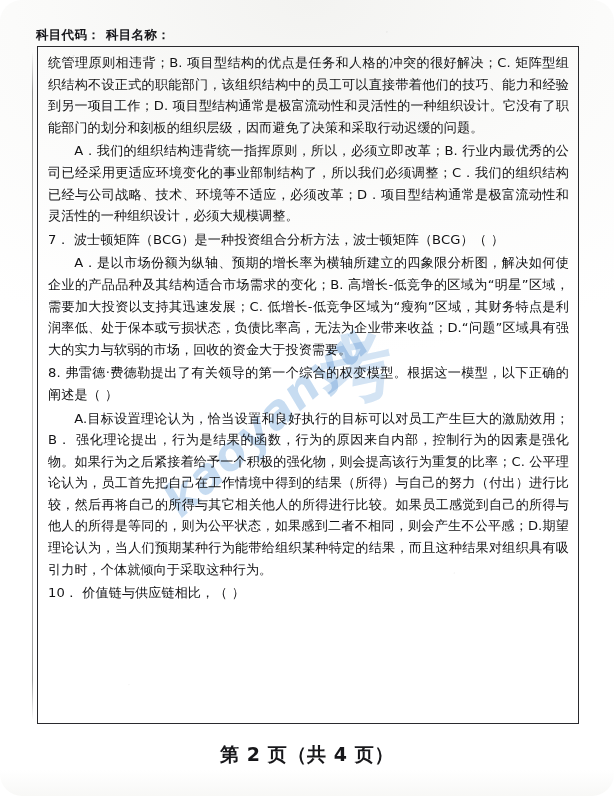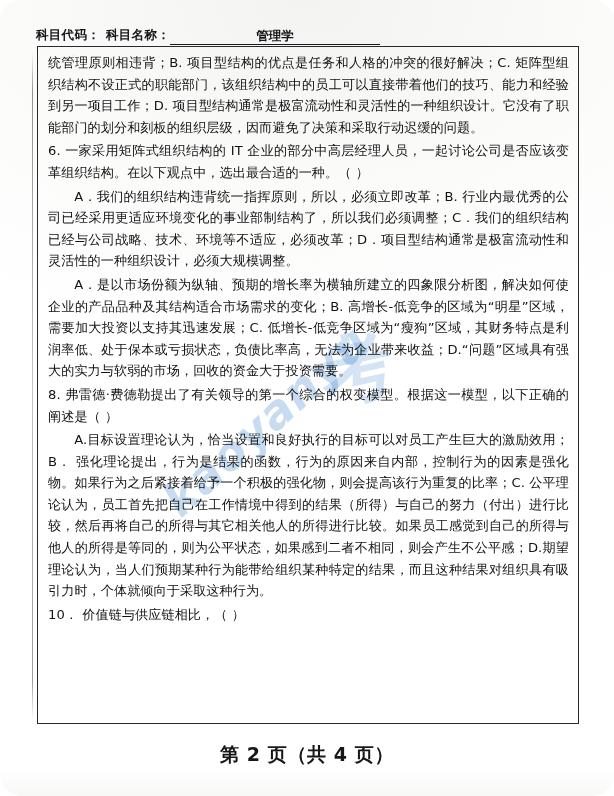--- a/index.html
+++ b/index.html
@@ -186,29 +186,28 @@
 <body>
 
 <div id="page">
 
   <div id="speckle"></div>
 
   <div id="header">
     <span class="hdr-label">科目代码：</span>
     <span class="hdr-gap"></span>
     <span class="hdr-label">科目名称：</span>
-    <span class="hdr-rule" id="name-rule">管理学</span>
   </div>
 
   <div id="edge-artifact"></div>
 
   <div id="content-box">
     <p class="para cont">统管理原则相违背；B. 项目型结构的优点是任务和人格的冲突的很好解决；C. 矩阵型组织结构不设正式的职能部门，该组织结构中的员工可以直接带着他们的技巧、能力和经验到另一项目工作；D. 项目型结构通常是极富流动性和灵活性的一种组织设计。它没有了职能部门的划分和刻板的组织层级，因而避免了决策和采取行动迟缓的问题。</p>
-    <p class="para q">6. 一家采用矩阵式组织结构的 IT 企业的部分中高层经理人员，一起讨论公司是否应该变革组织结构。在以下观点中，选出最合适的一种。（      ）</p>
     <p class="para opts">A．我们的组织结构违背统一指挥原则，所以，必须立即改革；B. 行业内最优秀的公司已经采用更适应环境变化的事业部制结构了，所以我们必须调整；C．我们的组织结构已经与公司战略、技术、环境等不适应，必须改革；D．项目型结构通常是极富流动性和灵活性的一种组织设计，必须大规模调整。</p>
+    <p class="para q">7． 波士顿矩阵（BCG）是一种投资组合分析方法，波士顿矩阵（BCG）（    ）</p>
     <p class="para opts">A．是以市场份额为纵轴、预期的增长率为横轴所建立的四象限分析图，解决如何使企业的产品品种及其结构适合市场需求的变化；B. 高增长-低竞争的区域为“明星”区域，需要加大投资以支持其迅速发展；C. 低增长-低竞争区域为“瘦狗”区域，其财务特点是利润率低、处于保本或亏损状态，负债比率高，无法为企业带来收益；D.“问题”区域具有强大的实力与软弱的市场，回收的资金大于投资需要。</p>
     <p class="para q">8. 弗雷德·费德勒提出了有关领导的第一个综合的权变模型。根据这一模型，以下正确的阐述是（      ）</p>
     <p class="para opts">A.目标设置理论认为，恰当设置和良好执行的目标可以对员工产生巨大的激励效用；B． 强化理论提出，行为是结果的函数，行为的原因来自内部，控制行为的因素是强化物。如果行为之后紧接着给予一个积极的强化物，则会提高该行为重复的比率；C. 公平理论认为，员工首先把自己在工作情境中得到的结果（所得）与自己的努力（付出）进行比较，然后再将自己的所得与其它相关他人的所得进行比较。如果员工感觉到自己的所得与他人的所得是等同的，则为公平状态，如果感到二者不相同，则会产生不公平感；D.期望理论认为，当人们预期某种行为能带给组织某种特定的结果，而且这种结果对组织具有吸引力时，个体就倾向于采取这种行为。</p>
     <p class="para q">10． 价值链与供应链相比，（      ）</p>
 
   </div>
 
   <div id="watermark">
     <span class="wm-mark">考</span>
     <span class="wm-text">kaoyanyu</span>

